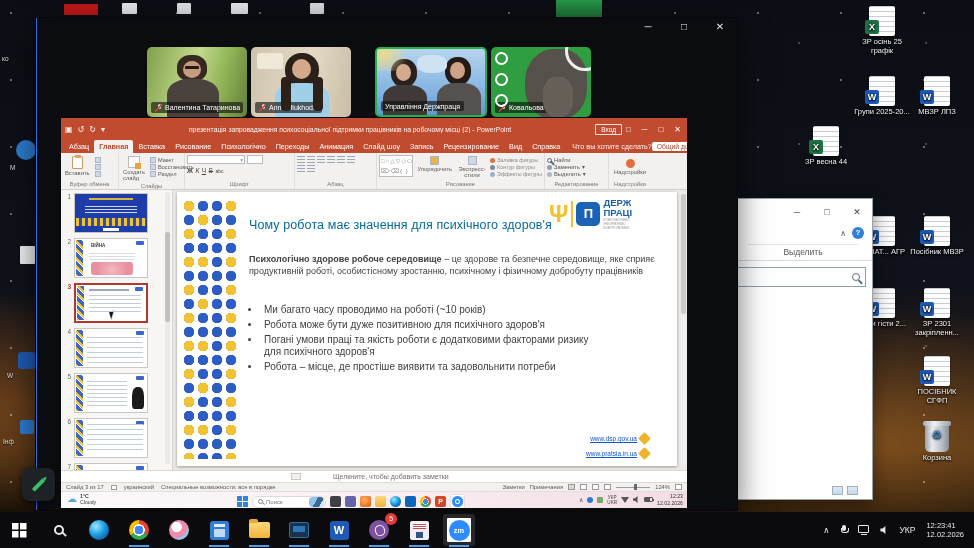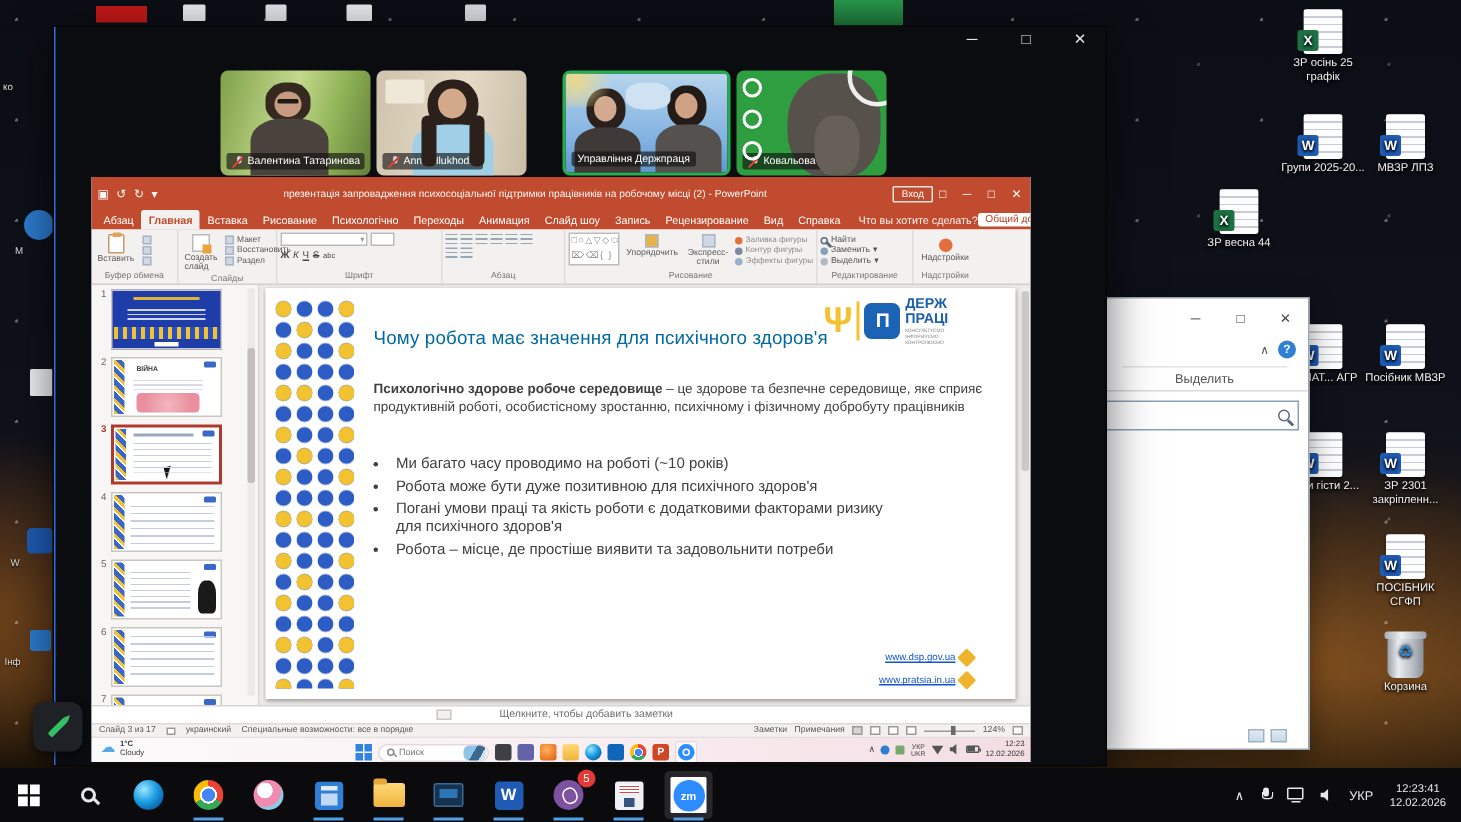--- a/index.html
+++ b/index.html
@@ -216,21 +216,21 @@
   .floppy::before{content:"";position:absolute;left:3px;top:2px;right:3px;height:6px;background:repeating-linear-gradient(#fff 0 1px,#d04848 1px 2px)}
   .floppy::after{content:"";position:absolute;left:6px;bottom:2px;width:7px;height:6px;background:#33557f}
   .zoomball{width:21px;height:21px;border-radius:50%;background:#2d8cff;color:#fff;font-size:7.5px;font-weight:bold;display:flex;align-items:center;justify-content:center}
   .tb-tray{margin-left:auto;display:flex;align-items:center;gap:11px;padding-right:10px;color:#e8e8e8;font-size:8.5px}
   .tmic{width:7px;height:10px;position:relative}
   .tmic::before{content:"";position:absolute;left:2px;top:0;width:3.5px;height:6px;background:#e8e8e8;border-radius:2px}
   .tmic::after{content:"";position:absolute;left:0.5px;top:3px;width:6px;height:4px;border:1px solid #e8e8e8;border-top:none;border-radius:0 0 3px 3px}
   .tnet{width:11px;height:8px;border:1px solid #e8e8e8;border-radius:1px;position:relative;margin-top:-2px}
   .tnet::after{content:"";position:absolute;left:2px;bottom:-3px;width:6px;height:1px;background:#e8e8e8}
   .tspk{width:8px;height:8px;background:#e8e8e8;clip-path:polygon(0 32%,28% 32%,62% 0,62% 100%,28% 68%,0 68%)}
-  .tclock{font-size:7.5px;line-height:9px;text-align:center}
+  .tclock{font-size:7.5px;line-height:9px;text-align:left}
 </style>
 </head>
 <body>
 
 <div class="screen">
   <div class="wallpaper"></div>
   <div class="stars"></div>
 
   <span class="frag" style="left:64px;top:4px;width:34px;height:11px;background:#c01818"></span>
   <span class="frag" style="left:122px;top:3px;width:15px;height:11px;background:#e6e7ea;border-radius:1px"></span>

